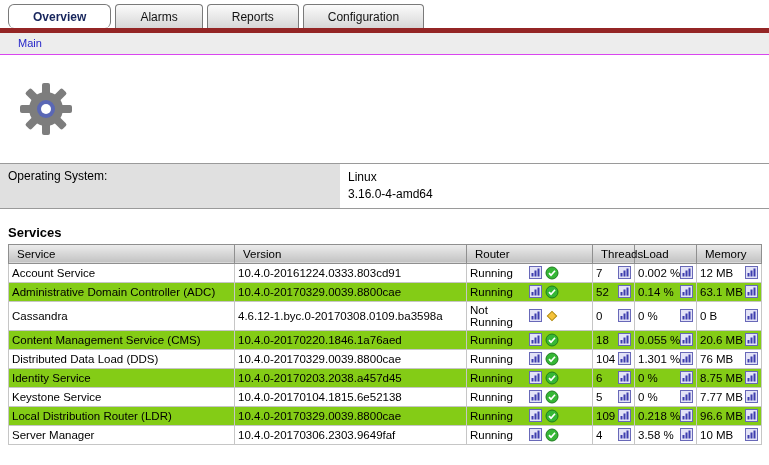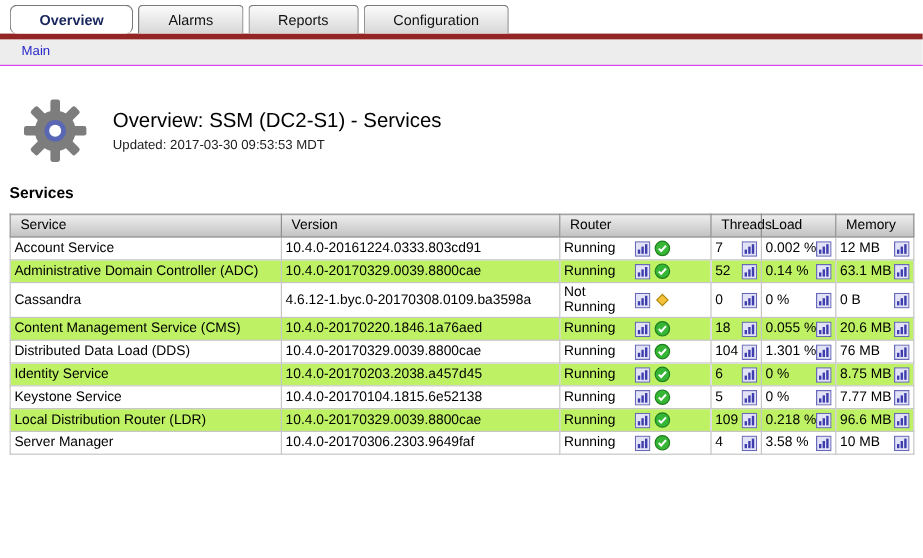--- a/index.html
+++ b/index.html
@@ -31,31 +31,31 @@
 
   
   .os-section { display:flex; margin-top:26px;
                 border-top:1px solid #9a9a9a; border-bottom:1px solid #9a9a9a; }
   .os-label { width:340px; background:#e0e0e0; padding:5px 8px 16px 8px;
               font-size:12px; }
   .os-value { flex:1; padding:5px 8px; font-size:12px; line-height:1.4;
               background:#fff; }
 
   
-  .services-heading { font-size:13px; font-weight:bold; margin:16px 0 10px 8px; }
+  .services-heading { font-size:13px; font-weight:bold; margin:16px 0 4px 8px; }
 
   table.svc { border-collapse:collapse; table-layout:fixed; width:753px;
               margin-left:8px; font-size:11.5px; border:1px solid #8f8f8f; }
   table.svc th { background:linear-gradient(#ededed,#c2c2c2);
                  border:1px solid #8f8f8f; text-align:left;
                  font-weight:normal; padding:3px 8px; white-space:nowrap;
                  overflow:visible; }
   table.svc td { border:1px solid #c6c6c6; padding:2px 3px;
                  vertical-align:middle; overflow:hidden; }
-  tr.alt { background:#bef264; }
+  tr.alt { background:#84cc16; }
 
   .cellflex { display:flex; align-items:center; gap:3px; }
   .grow { flex:1 1 auto; min-width:0; }
   .status-text { max-width:56px; }
   .icon { display:inline-flex; flex:0 0 auto; line-height:0; }
   .icon.chart { cursor:pointer; }
   .nowrap { white-space:nowrap; }
 </style>
 </head>
 <body>
@@ -81,26 +81,29 @@
           <rect x="24" y="2" width="8" height="52" rx="2"></rect>
           <rect x="24" y="2" width="8" height="52" rx="2" transform="rotate(45 28 28)"></rect>
           <rect x="24" y="2" width="8" height="52" rx="2" transform="rotate(90 28 28)"></rect>
           <rect x="24" y="2" width="8" height="52" rx="2" transform="rotate(135 28 28)"></rect>
         </g>
         <circle cx="28" cy="28" r="17" fill="#7d7d7d"></circle>
         <circle cx="28" cy="28" r="9" fill="#5a67b5"></circle>
         <circle cx="28" cy="28" r="5" fill="#ffffff"></circle>
       </svg>
     </span>
-    <div class="pagehead-text">
-      <div class="page-title">Overview: SSM (DC2-S1) - Services</div>
-      <div class="page-updated">Updated: 2017-03-30 09:53:53 MDT</div>
+  </div>
+
+  <div class="os-section">
+    <div class="os-label">Operating System:</div>
+    <div class="os-value">
+      <div>Linux</div>
+      <div>3.16.0-4-amd64</div>
     </div>
   </div>
-
 
   <div class="services-heading">Services</div>
 
   <table class="svc">
     <colgroup>
       <col style="width:226px">
         <col style="width:232px">
         <col style="width:126px">
       <col style="width:42px">
         <col style="width:62px">

